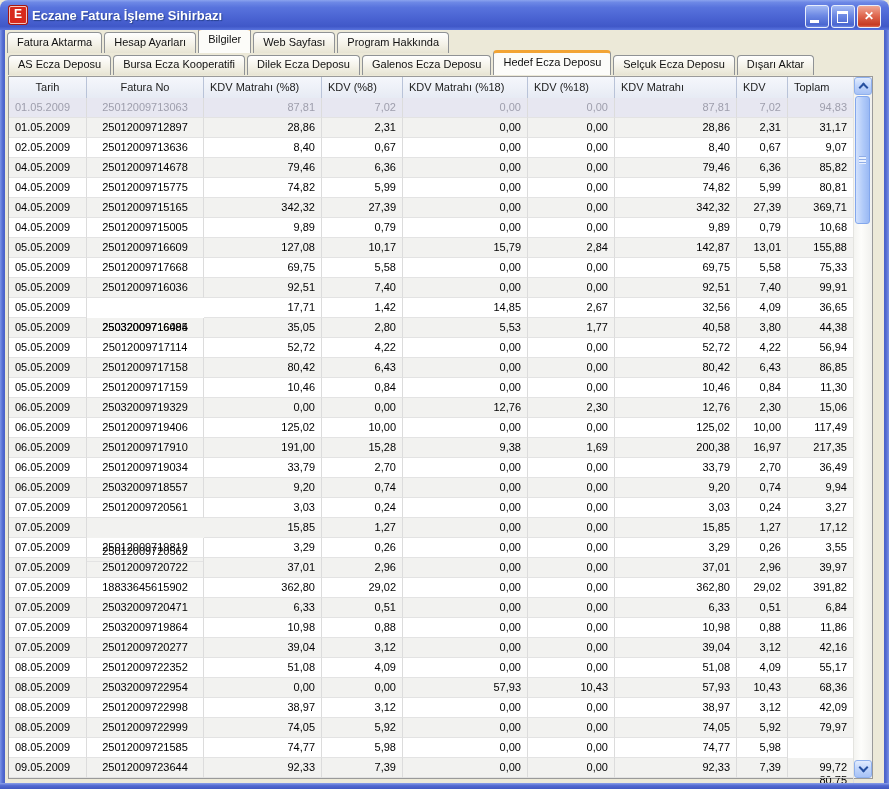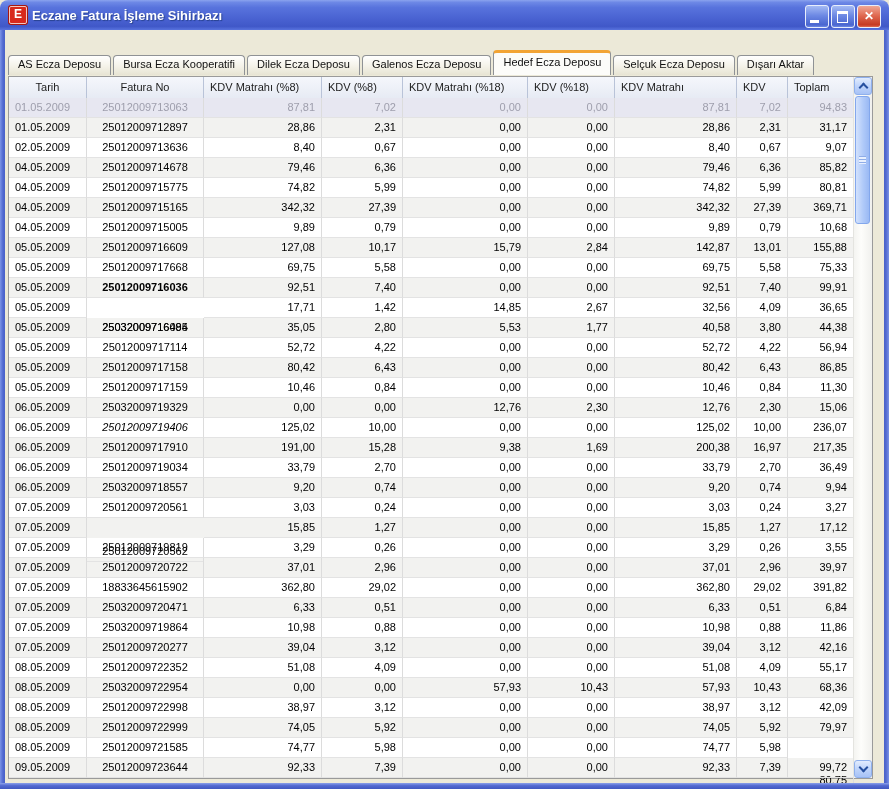--- a/index.html
+++ b/index.html
@@ -93,20 +93,27 @@
       </div>
       <div class="win-btn maxb">
         <span class="max-glyph"></span>
       </div>
       <div class="win-btn closeb">
         <span class="close-glyph">✕</span>
       </div>
     </div>
   </div>
 
+  <div class="tabbar" id="main-tabs">
+      <div class="tab"><span class="tab-label">Fatura Aktarma</span></div>
+      <div class="tab"><span class="tab-label">Hesap Ayarları</span></div>
+      <div class="tab active"><span class="tab-label">Bilgiler</span></div>
+      <div class="tab"><span class="tab-label">Web Sayfası</span></div>
+      <div class="tab"><span class="tab-label">Program Hakkında</span></div>
+    </div>
   <div class="tabbar" id="depot-tabs">
       <div class="tab"><span class="tab-label">AS Ecza Deposu</span></div>
       <div class="tab"><span class="tab-label">Bursa Ecza Kooperatifi</span></div>
       <div class="tab"><span class="tab-label">Dilek Ecza Deposu</span></div>
       <div class="tab"><span class="tab-label">Galenos Ecza Deposu</span></div>
       <div class="tab active"><span class="tab-label">Hedef Ecza Deposu</span></div>
       <div class="tab"><span class="tab-label">Selçuk Ecza Deposu</span></div>
       <div class="tab"><span class="tab-label">Dışarı Aktar</span></div>
     </div>
 
@@ -217,21 +224,21 @@
           <div class="tcell ar" style="width: 118px;">69,75</div>
           <div class="tcell ar" style="width: 81px;">5,58</div>
           <div class="tcell ar" style="width: 125px;">0,00</div>
           <div class="tcell ar" style="width: 87px;">0,00</div>
           <div class="tcell ar" style="width: 122px;">69,75</div>
           <div class="tcell ar" style="width: 51px;">5,58</div>
           <div class="tcell ar" style="width: 66px;">75,33</div>
         </div>
         <div class="trow alt">
           <div class="tcell al" style="width: 78px;">05.05.2009</div>
-          <div class="tcell ac" style="width: 117px; font-weight: bold;">25012009716036</div>
+          <div class="tcell ac" style="width: 117px;">25012009716036</div>
           <div class="tcell ar" style="width: 118px;">92,51</div>
           <div class="tcell ar" style="width: 81px;">7,40</div>
           <div class="tcell ar" style="width: 125px;">0,00</div>
           <div class="tcell ar" style="width: 87px;">0,00</div>
           <div class="tcell ar" style="width: 122px;">92,51</div>
           <div class="tcell ar" style="width: 51px;">7,40</div>
           <div class="tcell ar" style="width: 66px;">99,91</div>
         </div>
         <div class="trow">
           <div class="tcell al" style="width: 78px;">05.05.2009</div>
@@ -294,28 +301,28 @@
           <div class="tcell ar" style="width: 118px;">0,00</div>
           <div class="tcell ar" style="width: 81px;">0,00</div>
           <div class="tcell ar" style="width: 125px;">12,76</div>
           <div class="tcell ar" style="width: 87px;">2,30</div>
           <div class="tcell ar" style="width: 122px;">12,76</div>
           <div class="tcell ar" style="width: 51px;">2,30</div>
           <div class="tcell ar" style="width: 66px;">15,06</div>
         </div>
         <div class="trow">
           <div class="tcell al" style="width: 78px;">06.05.2009</div>
-          <div class="tcell ac" style="width: 117px; font-style: italic;">25012009719406</div>
+          <div class="tcell ac" style="width: 117px;">25012009719406</div>
           <div class="tcell ar" style="width: 118px;">125,02</div>
           <div class="tcell ar" style="width: 81px;">10,00</div>
           <div class="tcell ar" style="width: 125px;">0,00</div>
           <div class="tcell ar" style="width: 87px;">0,00</div>
           <div class="tcell ar" style="width: 122px;">125,02</div>
           <div class="tcell ar" style="width: 51px;">10,00</div>
-          <div class="tcell ar" style="width: 66px;">236,07</div>
+          <div class="tcell ar" style="width: 66px;">117,49</div>
         </div>
         <div class="trow alt">
           <div class="tcell al" style="width: 78px;">06.05.2009</div>
           <div class="tcell ac" style="width: 117px;">25012009717910</div>
           <div class="tcell ar" style="width: 118px;">191,00</div>
           <div class="tcell ar" style="width: 81px;">15,28</div>
           <div class="tcell ar" style="width: 125px;">9,38</div>
           <div class="tcell ar" style="width: 87px;">1,69</div>
           <div class="tcell ar" style="width: 122px;">200,38</div>
           <div class="tcell ar" style="width: 51px;">16,97</div>

